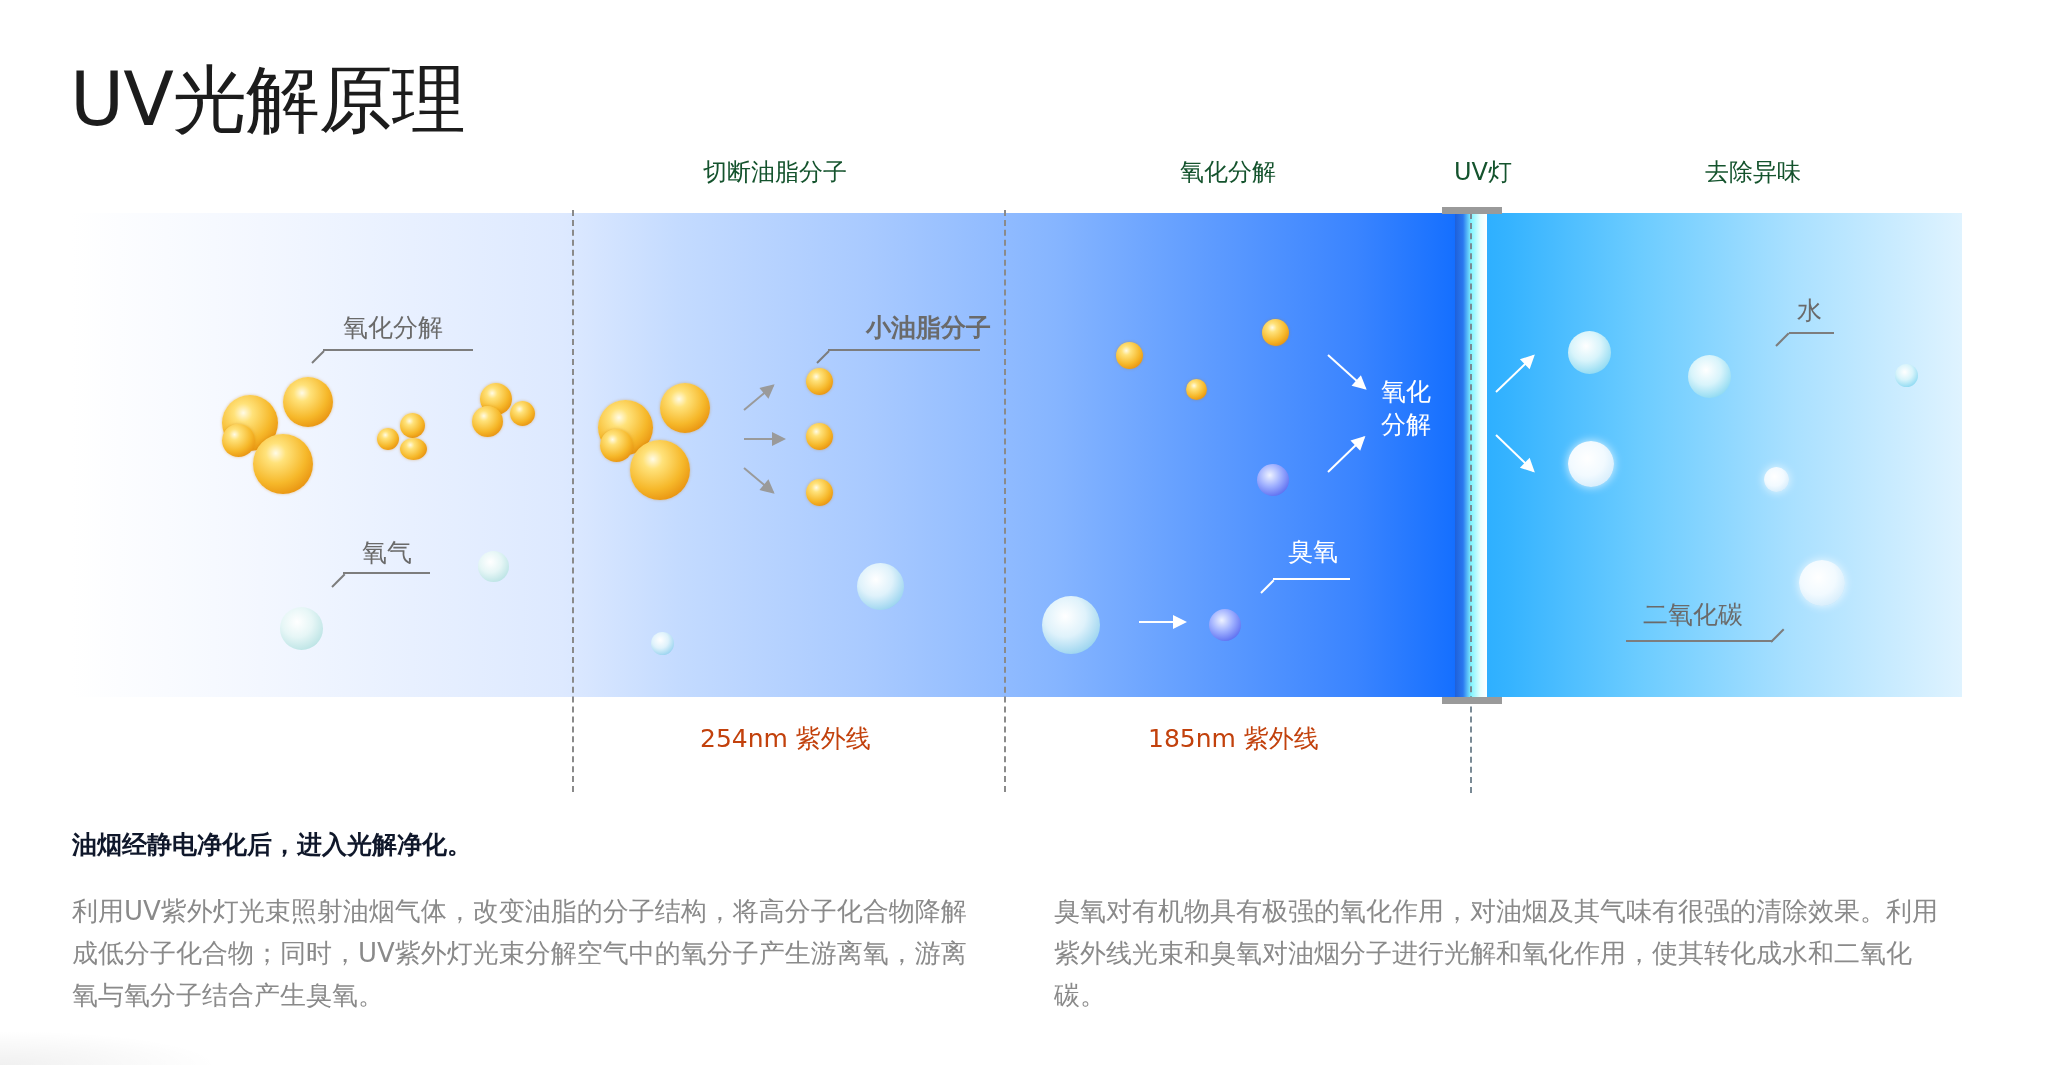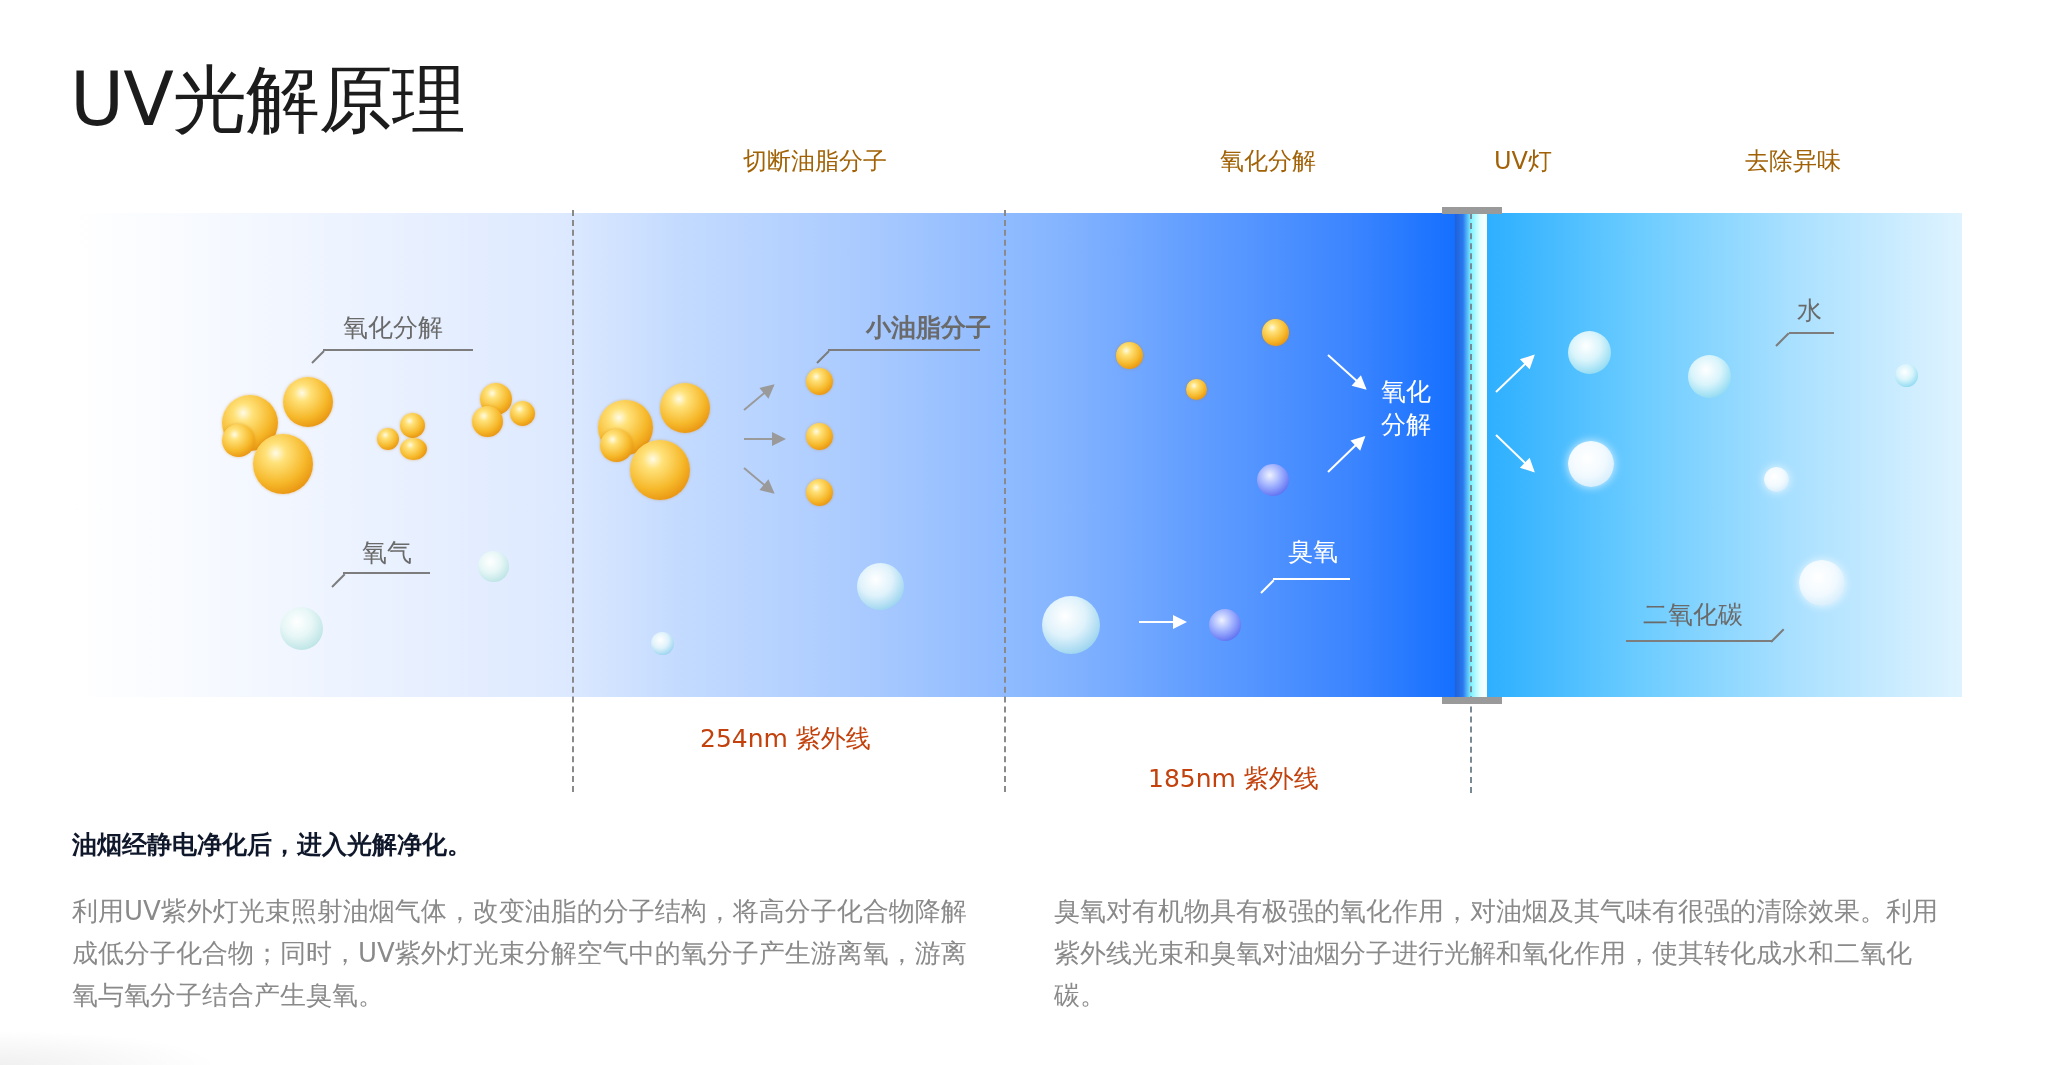--- a/index.html
+++ b/index.html
@@ -1,20 +1,20 @@
 <!DOCTYPE html>
 <html><head>
 <meta charset="utf-8">
 <style>
   html, body { margin:0; padding:0; background:#ffffff; }
   body { width:2060px; height:1065px; position:relative; overflow:hidden;
          font-family:"DejaVu Sans","Liberation Sans",sans-serif; color:#1a1a1a; }
   .abs { position:absolute; }
   .title { left:70px; top:34px; font-size:74px; line-height:90px; color:#1c1c1c; font-weight:400; letter-spacing:-1px;margin-top:20px; }
-  .sec-h { top:144px; font-size:24px; line-height:34px; color:#a16207; white-space:nowrap;margin-left:40px; }
+  .sec-h { top:155px; font-size:24px; line-height:34px; color:#14532d; white-space:nowrap; }
   .band { left:72px; top:213px; width:1890px; height:484px; overflow:hidden;
           background:linear-gradient(90deg,#ffffff 0%,#f3f7ff 10%,#dde9ff 26%,#c4dbff 32%,#a9caff 42%,#86b5ff 52%,#5f9cff 60%,#3a84ff 68%,#1670ff 73%,#0a66ff 73.8%,#0a66ff 73.9%,#29adff 74%,#35b3ff 76%,#6cccff 83%,#a9e0ff 91%,#dff3ff 100%); }
   .divider { width:0; border-left:2px dashed #8a8a8a; }
   .lamp-tube { left:1455px; top:213px; width:32px; height:484px;
                background:linear-gradient(90deg,#1f60d8 0%,#2a78f0 25%,#7ef4ff 50%,#e9ffff 80%,#ffffff 100%); }
   .lamp-line { left:1470px; top:213px; height:580px; width:0; border-left:2px dashed #7a8a95; }
   .lamp-cap { left:1442px; width:60px; height:7px; background:#9a9a9a; }
   .bubble { border-radius:50%; }
   .oil { background:radial-gradient(circle at 38% 32%,#fffbe6 0%,#ffe27a 18%,#f6b82a 55%,#e58a0a 85%,#c96f05 100%);
          box-shadow:0 0 3px rgba(200,120,0,.4); }
@@ -137,19 +137,19 @@
 
 <div class="abs bubble co2" style="left:1568px; top:441px; width:46px; height:46px;"></div>
 <div class="abs bubble co2" style="left:1764px; top:467px; width:25px; height:25px;"></div>
 <div class="abs bubble co2" style="left:1799px; top:560px; width:46px; height:46px;"></div>
 
 <div class="abs lbl lbl-dark" style="left:1643px; top:599px;">二氧化碳</div>
 <div class="abs leader" style="left:1626px; top:640px; width:147px;"></div>
 <div class="abs diag" style="left:1771px; top:641px; width:18px; transform:rotate(-45deg);"></div>
 
 <div class="abs wl" style="left:700px;">254nm 紫外线</div>
-<div class="abs wl" style="left:1148px;margin-top:40px;">185nm 紫外线</div>
+<div class="abs wl" style="left:1148px;">185nm 紫外线</div>
 
 <div class="abs lead-text">油烟经静电净化后，进入光解净化。</div>
 <div class="abs body-text" style="left:72px;">利用UV紫外灯光束照射油烟气体，改变油脂的分子结构，将高分子化合物降解成低分子化合物；同时，UV紫外灯光束分解空气中的氧分子产生游离氧，游离氧与氧分子结合产生臭氧。</div>
 <div class="abs body-text" style="left:1054px;">臭氧对有机物具有极强的氧化作用，对油烟及其气味有很强的清除效果。利用紫外线光束和臭氧对油烟分子进行光解和氧化作用，使其转化成水和二氧化碳。</div>
 
 <div class="abs shadow-corner"></div>
 
 </body></html>

